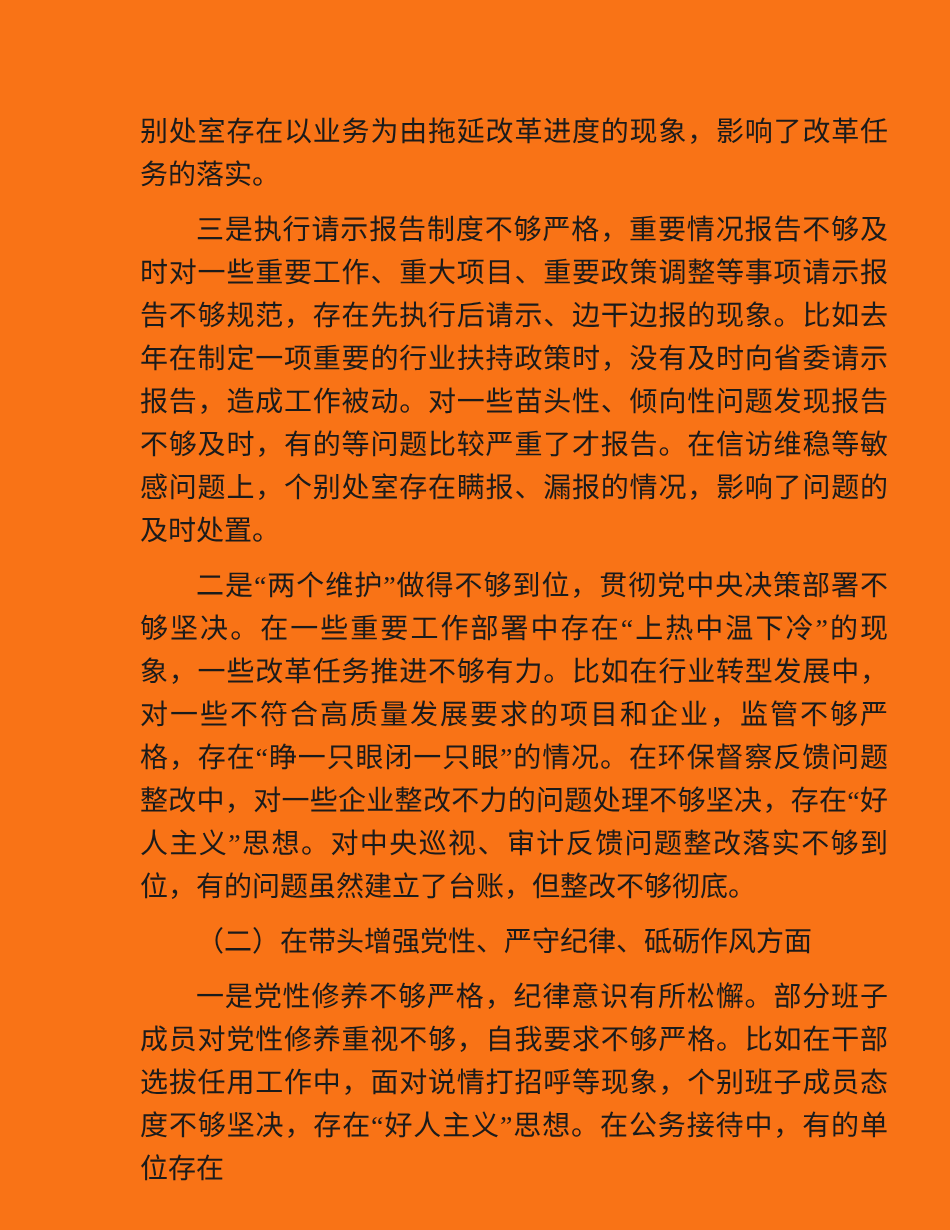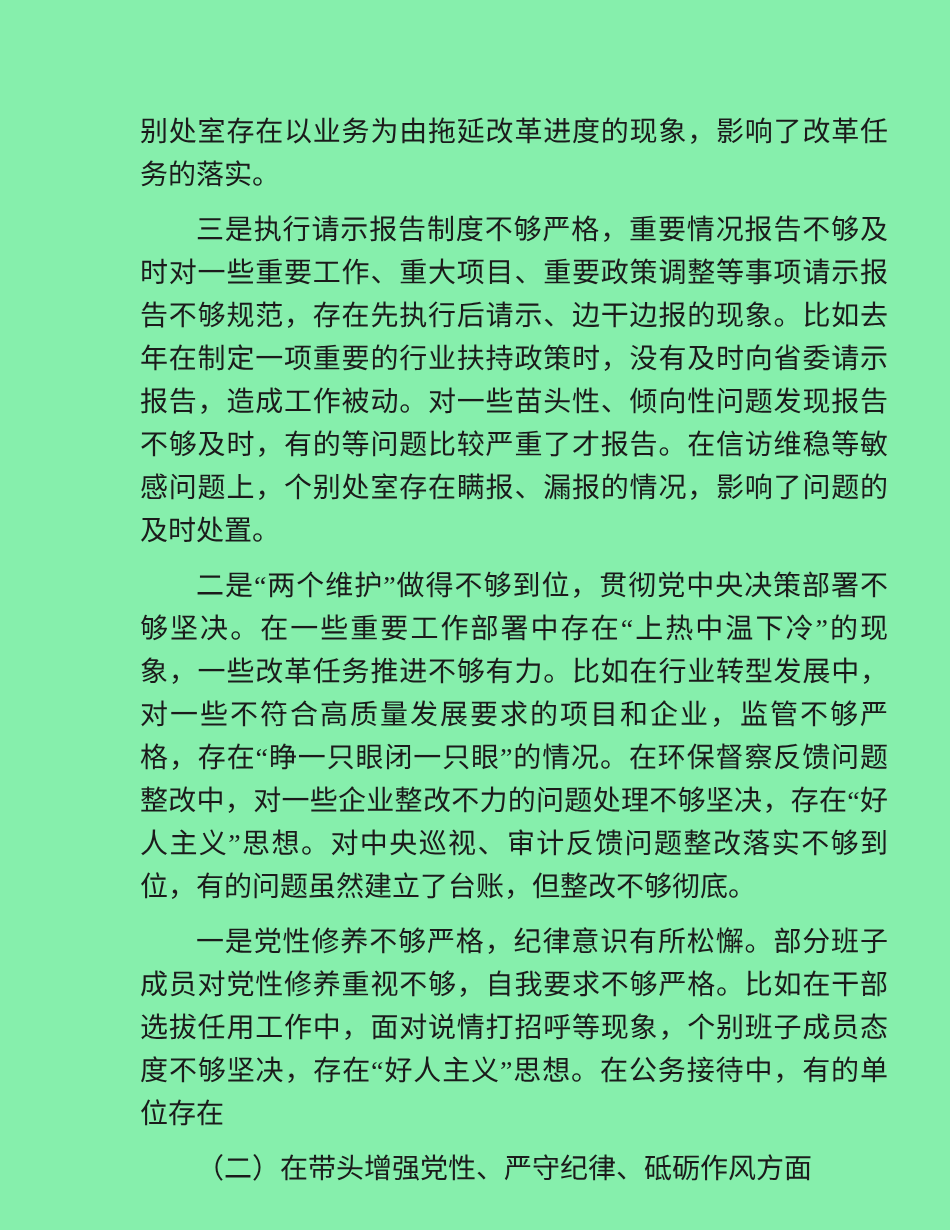--- a/index.html
+++ b/index.html
@@ -4,21 +4,21 @@
 <style>
   html, body {
     margin: 0;
     padding: 0;
     background: #ffffff;
   }
   .page {
     position: relative;
     width: 950px;
     height: 1230px;
-    background: #86efac;
+    background: #f97316;
     overflow: hidden;
     box-sizing: border-box;
     padding: 110px 60px 0 140px;
   }
   .text-body {
     width: 748px;
     font-family: "Liberation Serif", "DejaVu Serif", serif;
     font-size: 28px;
     line-height: 43px;
     color: #1b1b1b;
@@ -37,16 +37,16 @@
   }
 </style>
 </head>
 <body>
 
 <div class="page">
   <div class="text-body">
     <p class="para no-indent">别处室存在以业务为由拖延改革进度的现象，影响了改革任务的落实。</p>
     <p class="para">三是执行请示报告制度不够严格，重要情况报告不够及时对一些重要工作、重大项目、重要政策调整等事项请示报告不够规范，存在先执行后请示、边干边报的现象。比如去年在制定一项重要的行业扶持政策时，没有及时向省委请示报告，造成工作被动。对一些苗头性、倾向性问题发现报告不够及时，有的等问题比较严重了才报告。在信访维稳等敏感问题上，个别处室存在瞒报、漏报的情况，影响了问题的及时处置。</p>
     <p class="para">二是“两个维护”做得不够到位，贯彻党中央决策部署不够坚决。在一些重要工作部署中存在“上热中温下冷”的现象，一些改革任务推进不够有力。比如在行业转型发展中，对一些不符合高质量发展要求的项目和企业，监管不够严格，存在“睁一只眼闭一只眼”的情况。在环保督察反馈问题整改中，对一些企业整改不力的问题处理不够坚决，存在“好人主义”思想。对中央巡视、审计反馈问题整改落实不够到位，有的问题虽然建立了台账，但整改不够彻底。</p>
+    <p class="para">（二）在带头增强党性、严守纪律、砥砺作风方面</p>
     <p class="para">一是党性修养不够严格，纪律意识有所松懈。部分班子成员对党性修养重视不够，自我要求不够严格。比如在干部选拔任用工作中，面对说情打招呼等现象，个别班子成员态度不够坚决，存在“好人主义”思想。在公务接待中，有的单位存在</p>
-    <p class="para">（二）在带头增强党性、严守纪律、砥砺作风方面</p>
   </div>
 </div>
 
 </body></html>

